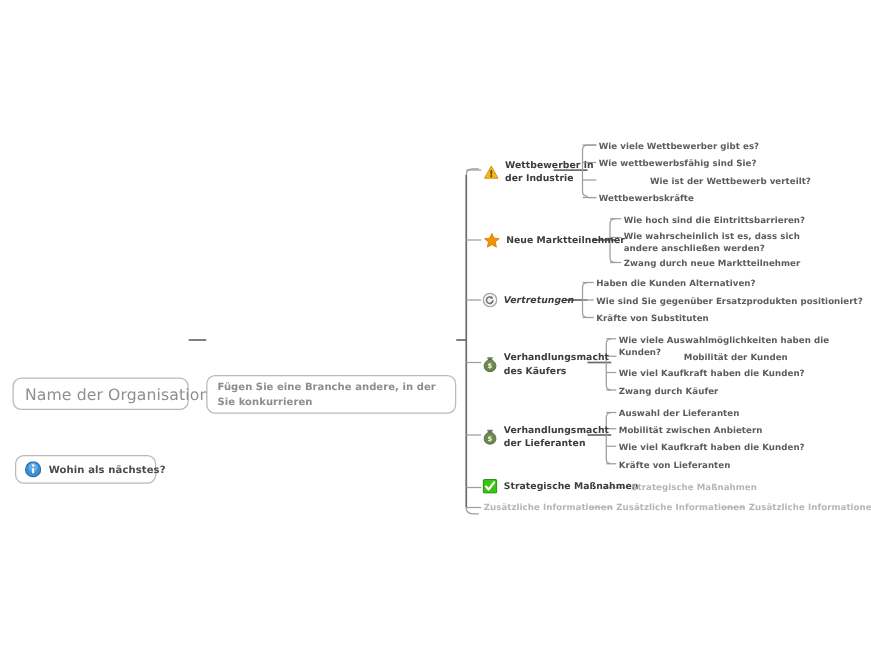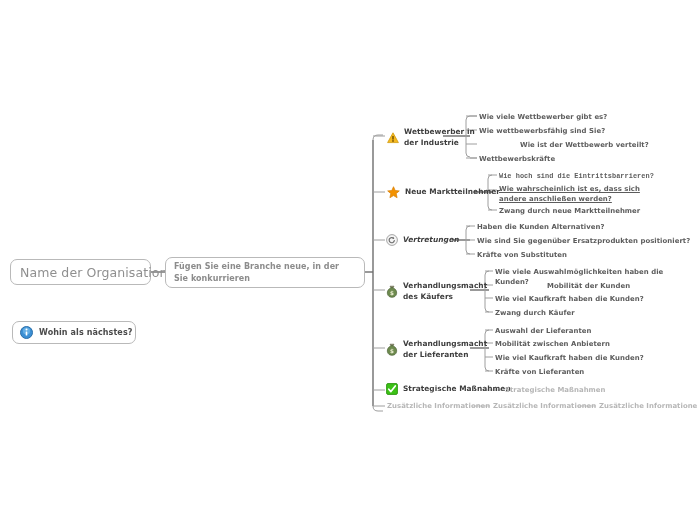--- a/index.html
+++ b/index.html
@@ -11,40 +11,40 @@
   }
   #canvas{position:absolute;inset:0;width:697px;height:520px;}
 
   
   .topic-box{
     position:absolute;
     border:1px solid #b9b9b9;
     border-radius:7px;
     background:#ffffff;
     box-sizing:border-box;
-    display:flex;align-items:center;
+    display:flex;align-items:center;margin-top:43px;
   }
   .root-box{
     left:10px;top:259px;width:141px;height:26px;
     padding:0 9px;
   }
   .root-label{
     font-size:12.5px;color:#8f8f8f;letter-spacing:.1px;
     white-space:nowrap;font-weight:400;
   }
   .branch-box{
     left:165px;top:257px;width:200px;height:31px;
     padding:4px 8px;align-items:center;
   }
   .branch-label{
     font-size:8px;color:#8c8c8c;font-weight:bold;line-height:1.45;
     letter-spacing:.05px;
   }
   .note-box{
-    left:12px;top:321px;width:124px;height:23px;
+    left:12px;top:321px;width:113px;height:23px;
     padding:0 7px;gap:6px;
   }
   .note-label{
     font-size:8px;color:#4a4a4a;font-weight:bold;white-space:nowrap;
     letter-spacing:.1px;
   }
 
   
   .icon{display:inline-block;flex:0 0 auto;line-height:0;}
   .icon svg{display:block;}
@@ -143,21 +143,21 @@
 
     <path class="pale" d="M472 406 L490 406" stroke-width="1.4"></path>
     <path class="pale" d="M578 406 L596 406" stroke-width="1.4"></path>
   </svg>
 
   <div class="topic-box root-box">
     <span class="root-label">Name der Organisation</span>
   </div>
 
   <div class="topic-box branch-box">
-    <span class="branch-label">Fügen Sie eine Branche neue, in der Sie konkurrieren</span>
+    <span class="branch-label">Fügen Sie eine Branche andere, in der Sie konkurrieren</span>
   </div>
 
   <div class="topic-box note-box">
     <span class="icon">
       <svg width="13" height="13" viewBox="0 0 13 13">
         <circle cx="6.5" cy="6.5" r="6" fill="#3b8fd4" stroke="#2a6ea8" stroke-width="1"></circle>
         <circle cx="6.5" cy="5" r="3.6" fill="#64aee4"></circle>
         <rect x="5.7" y="5.4" width="1.6" height="4.2" rx=".5" fill="#ffffff"></rect>
         <circle cx="6.5" cy="3.4" r="1" fill="#ffffff"></circle>
       </svg>
@@ -182,22 +182,22 @@
   <div class="leaf" style="left:479px;top:154px;text-align:right;">Wettbewerbskräfte</div>
 
   <div class="branch-row" style="left:387px;top:186px;">
     <span class="icon">
       <svg width="13" height="13" viewBox="0 0 13 13">
         <path d="M6.5 .7 L8.2 4.5 L12.3 4.9 L9.2 7.6 L10.1 11.7 L6.5 9.6 L2.9 11.7 L3.8 7.6 L.7 4.9 L4.8 4.5 Z" fill="#f39200" stroke="#d97e00" stroke-width=".7" stroke-linejoin="round"></path>
       </svg>
     </span>
     <span class="branch-title">Neue Marktteilnehmer</span>
   </div>
-  <div class="leaf" style="left:499px;top:171px;font-family:Liberation Mono, monospace;">Wie hoch sind die Eintrittsbarrieren?</div>
-  <div class="leaf wide" style="left:499px;top:184px;text-decoration:underline;">Wie wahrscheinlich ist es, dass sich andere anschließen werden?</div>
+  <div class="leaf" style="left:499px;top:171px;">Wie hoch sind die Eintrittsbarrieren?</div>
+  <div class="leaf wide" style="left:499px;top:184px;">Wie wahrscheinlich ist es, dass sich andere anschließen werden?</div>
   <div class="leaf" style="left:499px;top:206px;">Zwang durch neue Marktteilnehmer</div>
 
   <div class="branch-row" style="left:386px;top:234px;font-style:italic;">
     <span class="icon">
       <svg width="12" height="12" viewBox="0 0 12 12">
         <circle cx="6" cy="6" r="5.4" fill="#f4f4f4" stroke="#a5a5a5" stroke-width="1"></circle>
         <path d="M7.6 4.3 a2.6 2.6 0 1 0 .7 2.3" fill="none" stroke="#6d6d6d" stroke-width="1.2" stroke-linecap="round"></path>
         <path d="M7.1 2.7 L8.2 4.5 L6.2 4.7 Z" fill="#6d6d6d"></path>
       </svg>
     </span>

